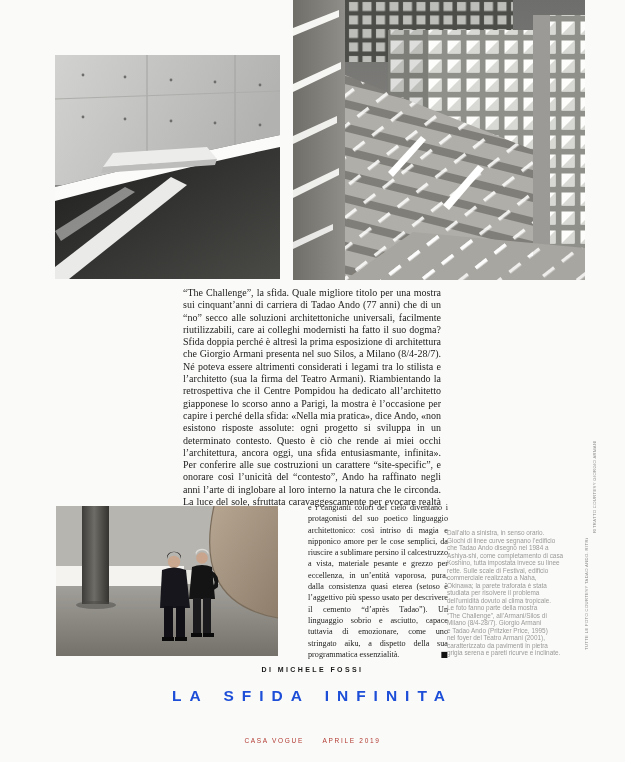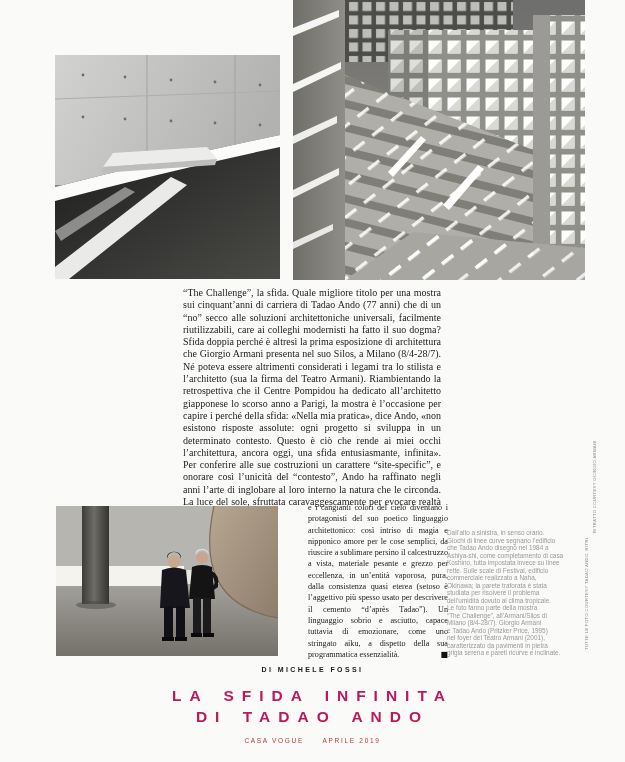--- a/index.html
+++ b/index.html
@@ -32,21 +32,21 @@
   
   #byline{
     left:0;right:0;top:666px;text-align:center;
     font-family:"Liberation Sans", sans-serif;
     font-size:7px;font-weight:bold;letter-spacing:2.4px;color:#1a1a1a;
   }
   #title{
     left:0;right:0;top:686px;text-align:center;
     font-family:"Liberation Sans", sans-serif;
     font-weight:bold;font-size:15.5px;line-height:20.5px;
-    letter-spacing:8px;word-spacing:3px;color:#be185d;
+    letter-spacing:8px;word-spacing:3px;color:#1d4ed8;
   }
   #footer{
     left:0;right:0;top:737px;text-align:center;
     font-family:"Liberation Sans", sans-serif;
     font-size:6.5px;letter-spacing:1.7px;color:#b23a32;
   }
   #footer .issue{margin-left:15px;}
   
   #caption{
     left:447px;top:529px;width:136px;
@@ -237,19 +237,18 @@
 caratterizzato da pavimenti in pietra
 grigia serena e pareti ricurve e inclinate.</div>
 
 <div class="vcredit" id="credit-upper">RITRATTO COURTESY GIORGIO ARMANI</div>
 <div class="vcredit" id="credit-lower">TUTTE LE FOTO COURTESY TADAO ANDO. RITRATTO</div>
 
 <div class="abs" id="byline">DI MICHELE FOSSI</div>
 
 <div class="abs" id="title">
   <div>LA SFIDA INFINITA</div>
-  <div>DI TADAO ANDO</div>
 </div>
 
 <div class="abs" id="footer">
   <span>CASA VOGUE</span>
   <span class="issue">APRILE 2019</span>
 </div>
 
 </body></html>

